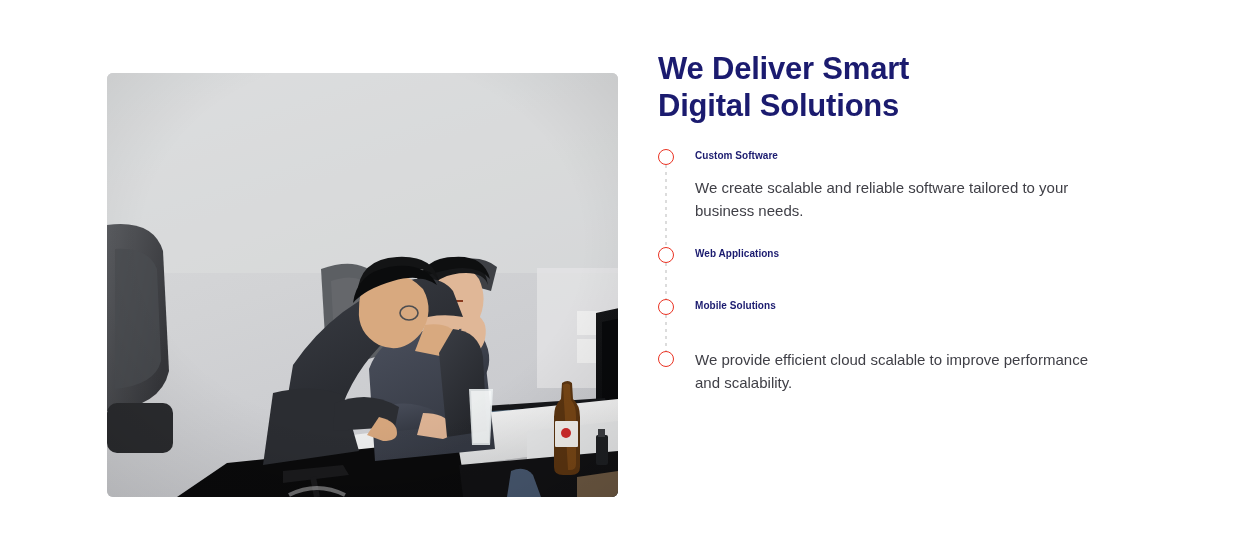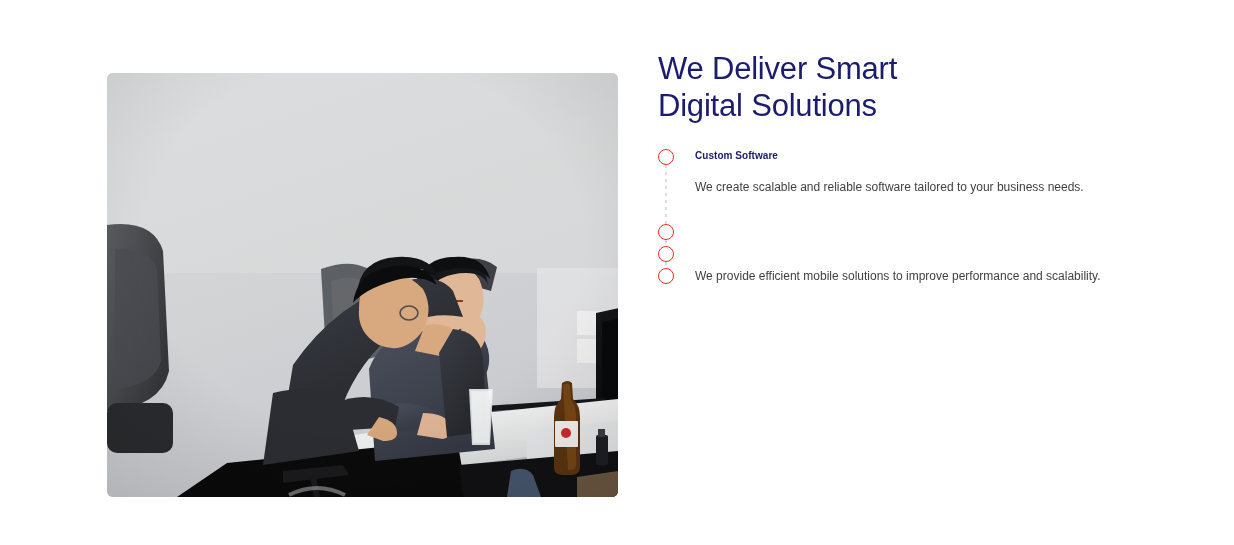--- a/index.html
+++ b/index.html
@@ -33,21 +33,21 @@
   .content {
     position: absolute;
     left: 658px;
     top: 50px;
     width: 500px;
   }
   .headline {
     color: #1b1b6f;
     font-size: 31px;
     line-height: 37px;
-    font-weight: 400;
+    font-weight: 700;
     letter-spacing: -0.2px;
     margin: 0 0 22px 0;
     white-space: pre-line;
   }
 
   .timeline {
     position: relative;
     margin-top: 6px;
   }
   .tl-item {
@@ -85,21 +85,21 @@
   .tl-title {
     color: #1b1b6f;
     font-size: 10px;
     font-weight: 700;
     line-height: 20px;
     margin: 0 0 10px 0;
     letter-spacing: 0.05px;
   }
   .tl-desc {
     color: #3f3f46;
-    font-size: 12px;
+    font-size: 15px;
     line-height: 23px;
     margin: 0;
     max-width: 420px;
     font-weight: 400;
   }
 </style>
 </head>
 <body>
 
 <div class="photo-wrap">
@@ -250,27 +250,29 @@
     <div class="tl-item">
       <span class="connector"></span>
       <span class="tl-marker"></span>
       <h3 class="tl-title">Custom Software</h3>
       <p class="tl-desc">We create scalable and reliable software tailored to your business needs.</p>
     </div>
 
     <div class="tl-item">
       <span class="connector"></span>
       <span class="tl-marker"></span>
+      <h3 class="tl-title">Web Applications</h3>
     </div>
 
     <div class="tl-item">
       <span class="connector"></span>
       <span class="tl-marker"></span>
-    </div>
-
-    <div class="tl-item">
-
-      <span class="tl-marker"></span>
-      <p class="tl-desc">We provide efficient mobile solutions to improve performance and scalability.</p>
+      <h3 class="tl-title">Mobile Solutions</h3>
+    </div>
+
+    <div class="tl-item">
+
+      <span class="tl-marker"></span>
+      <p class="tl-desc">We provide efficient cloud scalable to improve performance and scalability.</p>
     </div>
 
   </div>
 </div>
 
 </body></html>

